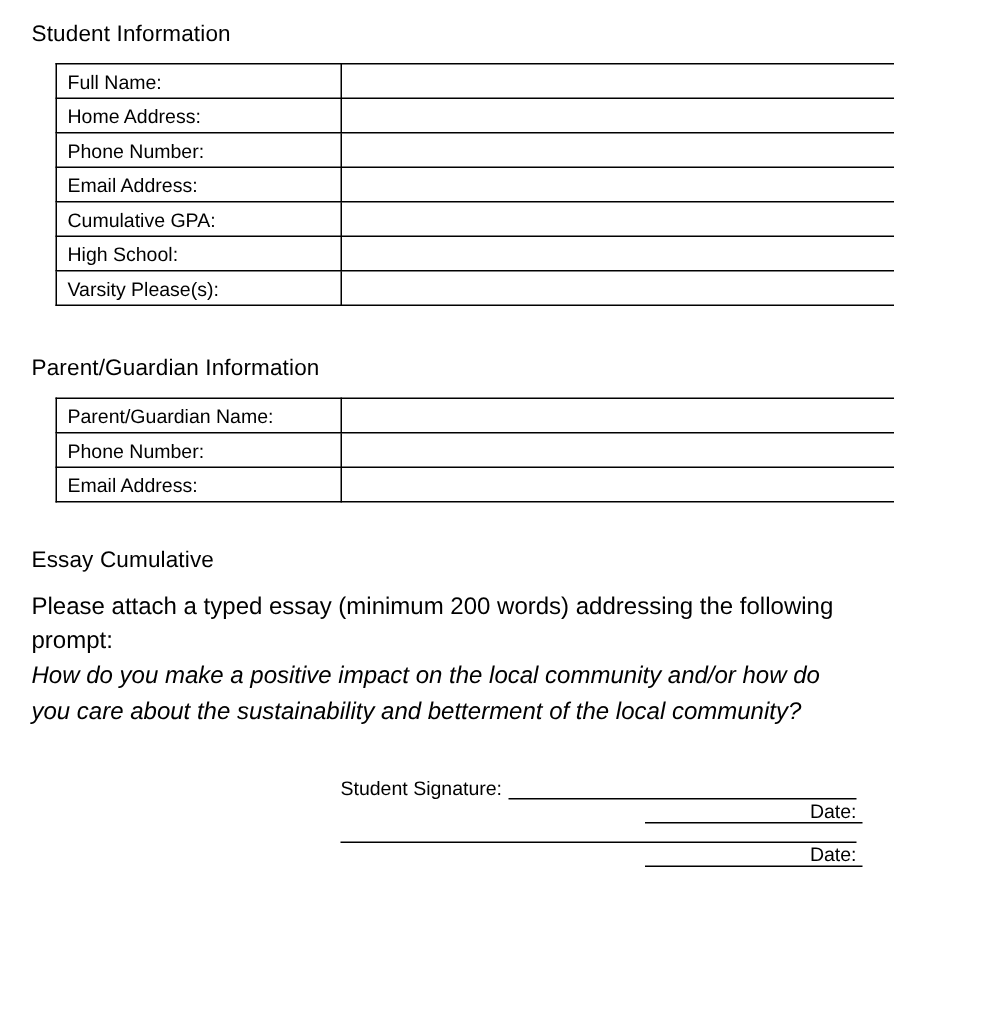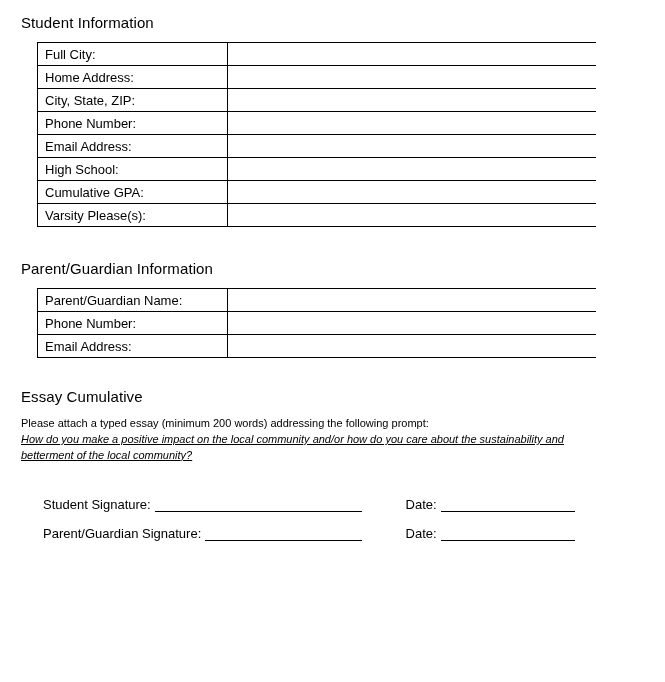--- a/index.html
+++ b/index.html
@@ -35,34 +35,35 @@
     font-size: 13px;
     padding: 0 0 0 7px;
     vertical-align: middle;
     box-sizing: border-box;
   }
   .form-table td.label-cell { width: 190px; }
   .form-table td.value-cell { width: 384px; }
   .spacer-lg { height: 33px; }
   .spacer-md { height: 30px; }
   .body-text {
-    font-size: 11px;
+    font-size: 16px;
     line-height: 1.45;
     max-width: 584px;
     margin: 0;
   }
-  .italic { font-style: italic; text-decoration: underline; }
+  .italic { font-style: italic; }
   .cert-text { margin-bottom: 14px; }
   .sig-row {
     display: flex;
     align-items: flex-end;
     margin-left: 22px;
     margin-bottom: 11px;
     font-size: 13px;
     height: 18px;
+    flex-direction: column;
   }
   .sig-left {
     display: flex;
     align-items: flex-end;
     width: 348px;
   }
   .sig-label { white-space: nowrap; padding-right: 4px; }
   .sig-line {
     flex: 1;
     border-bottom: 1px solid #000000;
@@ -78,45 +79,41 @@
 </style>
 </head>
 <body>
 
 <div class="page">
 
   <h2 class="section-heading">Student Information</h2>
   <table class="form-table">
     <tbody>
         <tr>
-      <td class="label-cell">Full City:</td>
+      <td class="label-cell">Full Name:</td>
       <td class="value-cell"></td>
     </tr>
     <tr>
       <td class="label-cell">Home Address:</td>
-      <td class="value-cell"></td>
-    </tr>
-    <tr>
-      <td class="label-cell">City, State, ZIP:</td>
       <td class="value-cell"></td>
     </tr>
     <tr>
       <td class="label-cell">Phone Number:</td>
       <td class="value-cell"></td>
     </tr>
     <tr>
       <td class="label-cell">Email Address:</td>
       <td class="value-cell"></td>
     </tr>
     <tr>
-      <td class="label-cell">High School:</td>
+      <td class="label-cell">Cumulative GPA:</td>
       <td class="value-cell"></td>
     </tr>
     <tr>
-      <td class="label-cell">Cumulative GPA:</td>
+      <td class="label-cell">High School:</td>
       <td class="value-cell"></td>
     </tr>
     <tr>
       <td class="label-cell">Varsity Please(s):</td>
       <td class="value-cell"></td>
     </tr>
   </tbody>
     </table>
 
   <div class="spacer-lg"></div>
@@ -154,20 +151,19 @@
     <div class="sig-left">
       <span class="sig-label">Student Signature:</span>
       <span class="sig-line"></span>
     </div>
     <span class="date-label">Date:</span>
     <span class="date-line"></span>
   </div>
 
   <div class="sig-row">
     <div class="sig-left">
-      <span class="sig-label">Parent/Guardian Signature:</span>
       <span class="sig-line"></span>
     </div>
     <span class="date-label">Date:</span>
     <span class="date-line"></span>
   </div>
 
 </div>
 
 </body></html>

